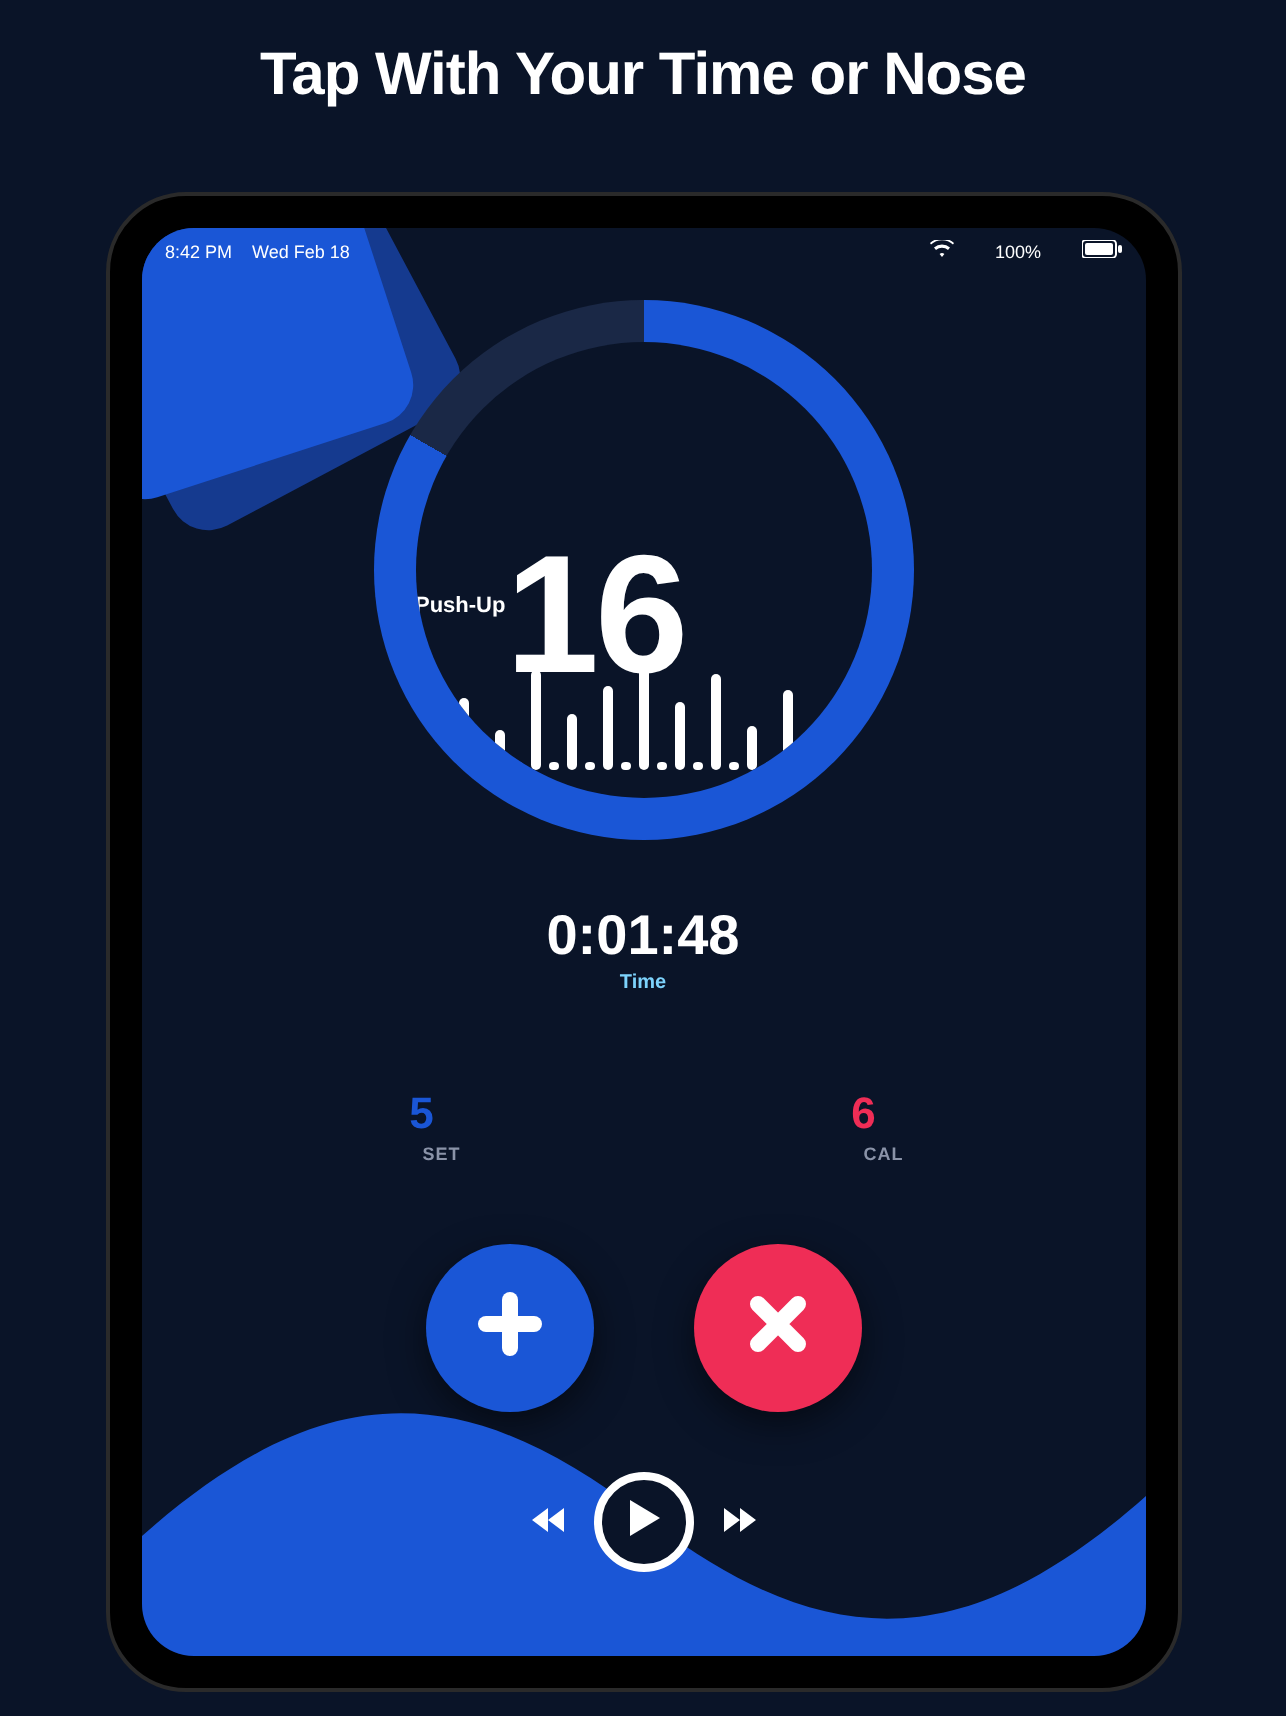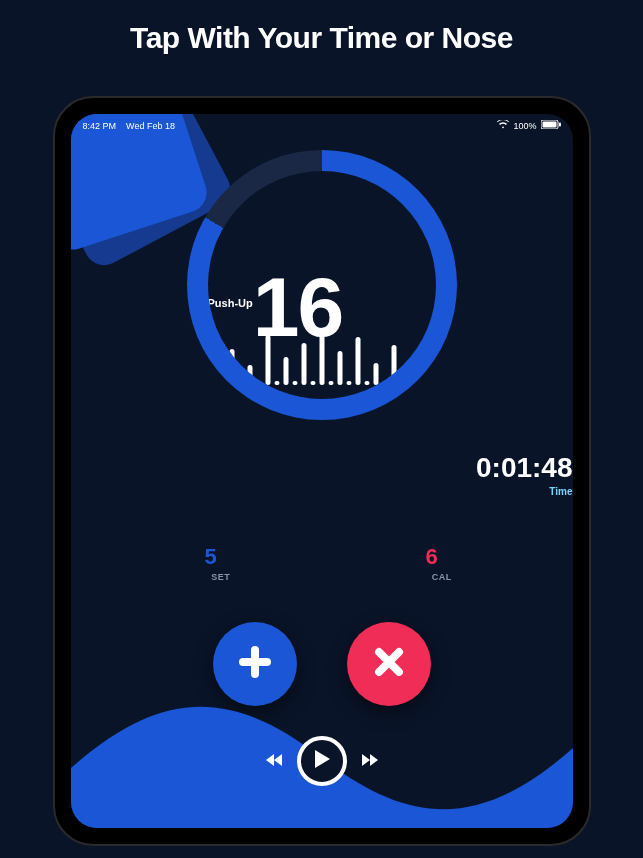--- a/index.html
+++ b/index.html
@@ -44,21 +44,21 @@
   .status-bar {
     position: absolute;
     top: 6px; left: 12px; right: 12px;
     display: flex;
     justify-content: space-between;
     align-items: center;
     color: #fff;
     font-size: 9px;
     font-weight: 500;
   }
-  .status-right { display:flex; align-items:center; gap:4px; }
+  .status-right { display:flex; align-items:center; gap:20px; }
   .wifi, .batt { display:inline-block; }
   
   .corner-accent {
     position: absolute;
     top: -40px; left: -40px;
     width: 160px; height: 160px;
     background: #1a56d6;
     transform: rotate(-18deg);
     border-radius: 20px;
   }
@@ -129,21 +129,21 @@
     width: 5px;
     background: #fff;
     border-radius: 3px;
     display: block;
   }
   
   .time-block {
     position: absolute;
     top: 338px;
     left: 0; right: 0;
-    text-align: right;
+    text-align: center;
   }
   .time-value {
     color: #fff;
     font-size: 28px;
     font-weight: 700;
   }
   .time-label {
     color: #7dd3fc;
     font-size: 10px;
     font-weight: 700;

